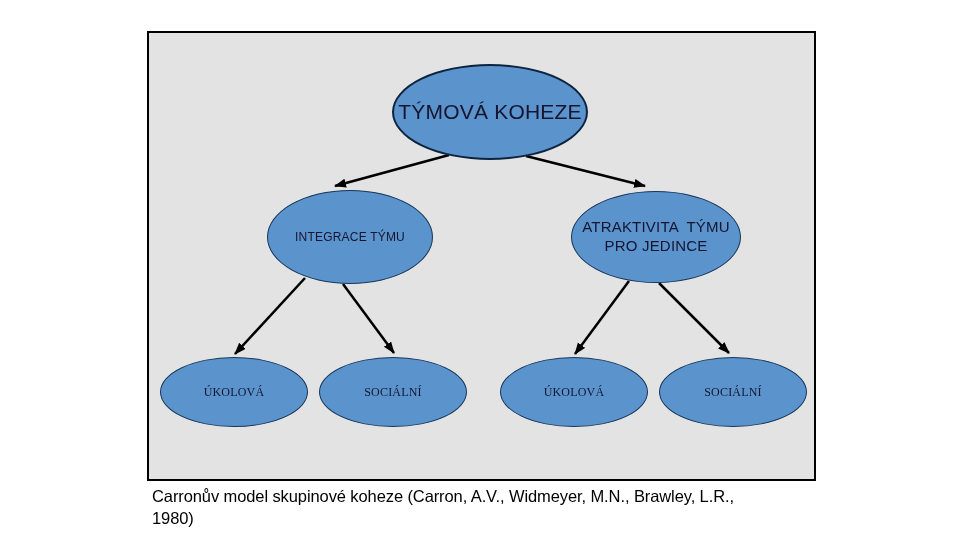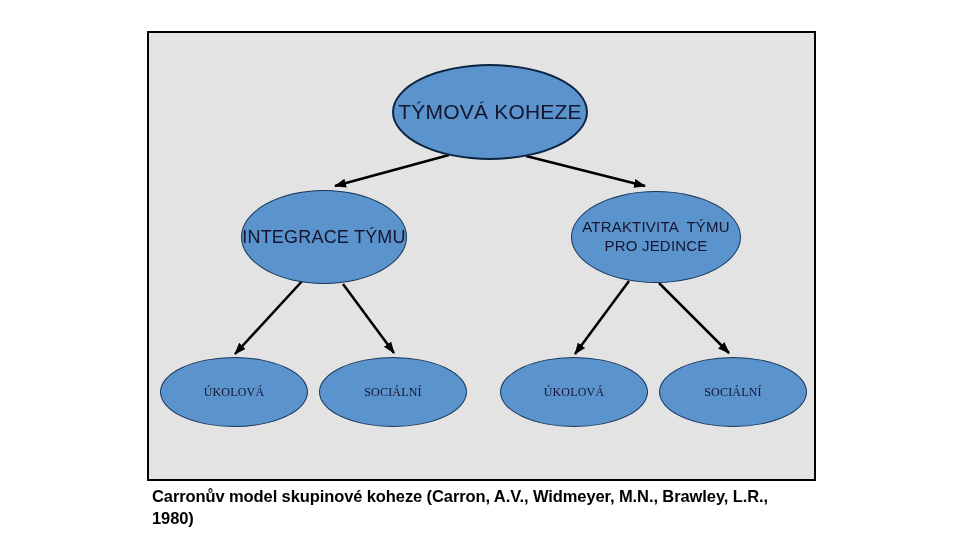--- a/index.html
+++ b/index.html
@@ -33,43 +33,43 @@
     letter-spacing: 0.2px;
   }
   .node span { white-space: pre; line-height: 1.25; }
   .node-root {
     left: 243px; top: 31px; width: 196px; height: 96px;
     font-size: 21px;
     border-width: 2px;
     border-color: #0c2440;
   }
   .node-integration {
-    left: 92px; top: 157px; width: 166px; height: 94px;
-    font-size: 18px;
+    left: 118px; top: 157px; width: 166px; height: 94px;
+    font-size: 12px;
   }
   .node-attractiveness {
     left: 422px; top: 158px; width: 170px; height: 92px;
     font-size: 15px;
   }
   .node-small { width: 148px; height: 70px; font-size: 12px; top: 324px; font-family: Liberation Serif, serif; }
   .node-task-left   { left: 11px; }
   .node-social-left { left: 170px; }
   .node-task-right  { left: 351px; }
   .node-social-right{ left: 510px; }
   .arrows {
     position: absolute;
     left: 0; top: 0; width: 665px; height: 446px;
     pointer-events: none;
   }
   .caption {
     position: absolute;
     left: 152px; top: 485px;
     color: #000000;
     font-size: 16.5px;
-    font-weight: bold;
+    font-weight: normal;
     line-height: 1.35;
     letter-spacing: -0.1px;
   }
   .caption div { white-space: nowrap; }
 </style>
 </head>
 <body>
 
 <div class="stage">
 

